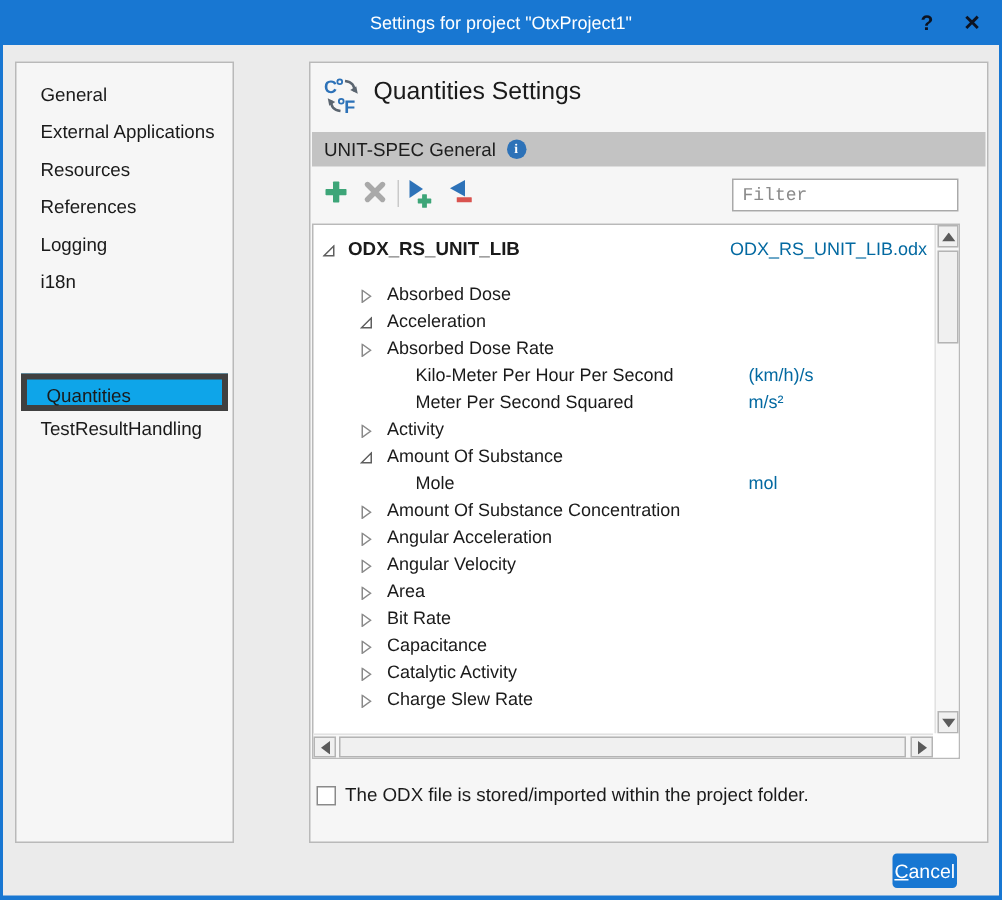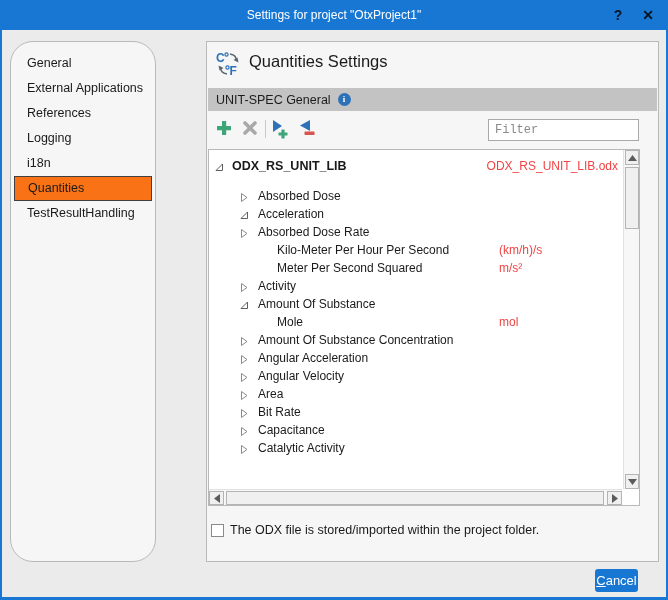--- a/index.html
+++ b/index.html
@@ -14,23 +14,23 @@
     text-align:center; color:#ffffff; font-size:12px; }
   .tb-btn { position:absolute; top:0; width:28px; height:30px; line-height:30px; text-align:center;
     color:#0d1320; font-size:14px; font-weight:bold; cursor:default; }
   .tb-help { right:36px; }
   .tb-close { right:6px; }
 
   
   .content { position:absolute; top:30px; left:2px; right:2px; bottom:3px; background:#ebebeb; }
 
   .panel { position:absolute; background:#f6f6f6; border:1px solid #b9b9b9; }
-  .sidebar { left:8px; top:11px; width:146px; height:521px; padding-top:9px;border-radius:23px; }
+  .sidebar { left:8px; top:11px; width:146px; height:521px; padding-top:9px; }
   .side-item { height:25px; line-height:25px; padding-left:13px; margin:0 3px; font-size:12.5px; color:#1a1a1a; }
-  .side-item.selected { background:#f97316; border:1px solid #404040; line-height:23px; }
+  .side-item.selected { background:#0ea5e9; border:4px solid #404040; line-height:23px;margin-top:48px; }
 
   .main { left:204px; top:11px; width:453px; height:521px; }
 
   
   .qs-icon { position:absolute; left:8px; top:8px; width:28px; height:28px; }
   .main-title { position:absolute; left:42px; top:10px; font-size:16.5px; color:#1b1b1b; }
 
   
   .section-bar { position:absolute; left:1px; right:1px; top:46px; height:23px; background:#c3c3c3;
     display:flex; align-items:center; padding-left:8px; }
@@ -53,21 +53,21 @@
     border:1px solid #b9b9b9; }
   .tree-rows { position:absolute; left:0; top:0; right:16px; bottom:16px; overflow:hidden; }
   .tree-row { position:relative; display:flex; align-items:center; height:18px; font-size:12px; color:#1a1a1a; }
   .tree-row.root { height:26px; margin-top:3px; margin-bottom:8px; font-size:12.5px; }
   .tree-row.root .row-label { font-weight:bold; margin-left:23px; }
   .tree-row.lvl1 .row-label { margin-left:49px; }
   .tree-row.lvl2 .row-label { margin-left:68px; }
   .expander { position:absolute; top:50%; margin-top:-5px; width:9px; height:9px; }
   .tree-row.root .expander { left:6px; }
   .tree-row.lvl1 .expander { left:31px; }
-  .row-value { font-size:12px; color:#ef4444; }
+  .row-value { font-size:12px; color:#0369a1; }
   .tree-row.lvl2 .row-value { position:absolute; left:290px; }
   .tree-row.root .row-value { margin-left:auto; padding-right:5px; font-weight:normal; }
 
   
   .vscroll { position:absolute; top:0; right:0; width:16px; bottom:16px; background:#f7f7f7; border-left:1px solid #e2e2e2; }
   .hscroll { position:absolute; left:0; bottom:0; height:16px; right:17px; background:#f7f7f7; border-top:1px solid #e2e2e2; }
   .scroll-corner { position:absolute; right:0; bottom:0; width:17px; height:16px; background:#ffffff; }
   .sbtn { position:absolute; background:#f0f0f0; border:1px solid #b4b4b4; display:flex; align-items:center; justify-content:center; }
   .vscroll .sbtn { left:1px; width:14px; height:15px; }
   .vscroll .up { top:0; }
@@ -99,20 +99,21 @@
     <div class="title">Settings for project "OtxProject1"</div>
     <div class="tb-btn tb-help">?</div>
     <div class="tb-btn tb-close">✕</div>
   </div>
 
   <div class="content">
 
     <div class="panel sidebar">
         <div class="side-item">General</div>
         <div class="side-item">External Applications</div>
+        <div class="side-item">Resources</div>
         <div class="side-item">References</div>
         <div class="side-item">Logging</div>
         <div class="side-item">i18n</div>
         <div class="side-item selected">Quantities</div>
         <div class="side-item">TestResultHandling</div>
       </div>
 
     <div class="panel main">
 
       <span class="qs-icon">
@@ -249,20 +250,26 @@
                   <path d="M1.5 0.5 L7 4.5 L1.5 8.5 Z" fill="none" stroke="#8a8a8a"></path>
                 </svg></span>
               <span class="row-label">Capacitance</span>
             </div>
             <div class="tree-row lvl1">
               <span class="expander"><svg width="9" height="9" viewBox="0 0 9 9">
                   <path d="M1.5 0.5 L7 4.5 L1.5 8.5 Z" fill="none" stroke="#8a8a8a"></path>
                 </svg></span>
               <span class="row-label">Catalytic Activity</span>
             </div>
+            <div class="tree-row lvl1">
+              <span class="expander"><svg width="9" height="9" viewBox="0 0 9 9">
+                  <path d="M1.5 0.5 L7 4.5 L1.5 8.5 Z" fill="none" stroke="#8a8a8a"></path>
+                </svg></span>
+              <span class="row-label">Charge Slew Rate</span>
+            </div>
           </div>
 
         <div class="vscroll">
           <div class="sbtn up">
             <svg width="9" height="6">
                 <polygon points="4.5,0 9,6 0,6" fill="#5b5b5b"></polygon>
               </svg>
           </div>
           <div class="vthumb"></div>
           <div class="sbtn down">

